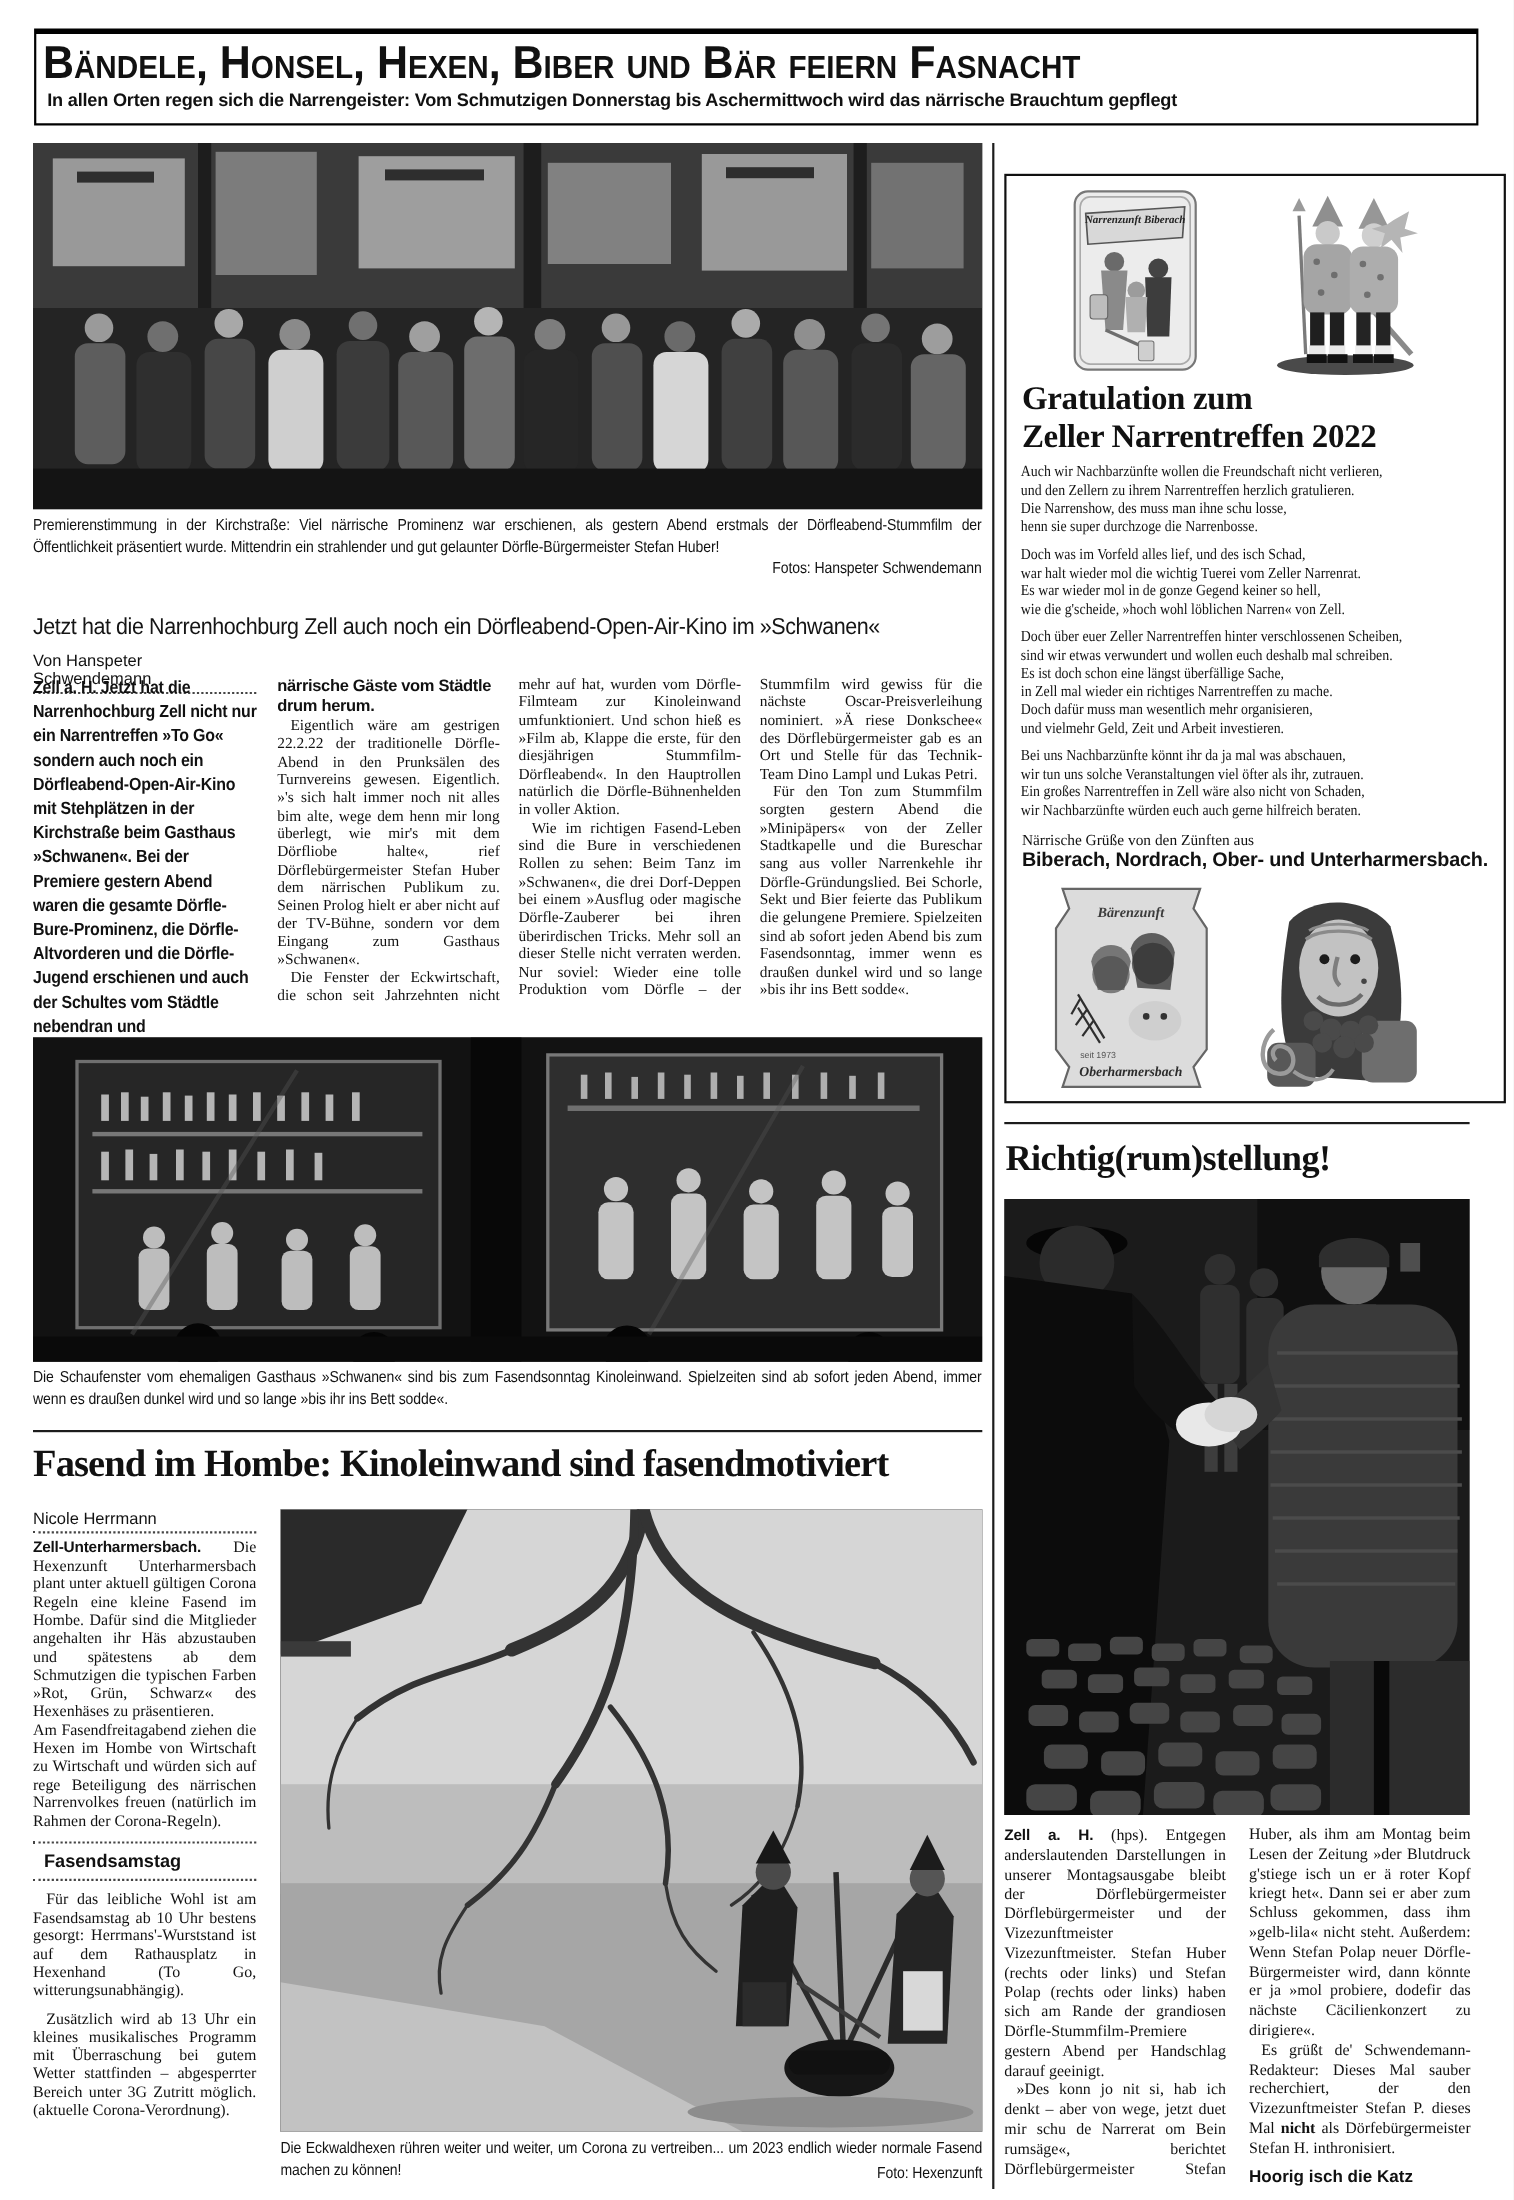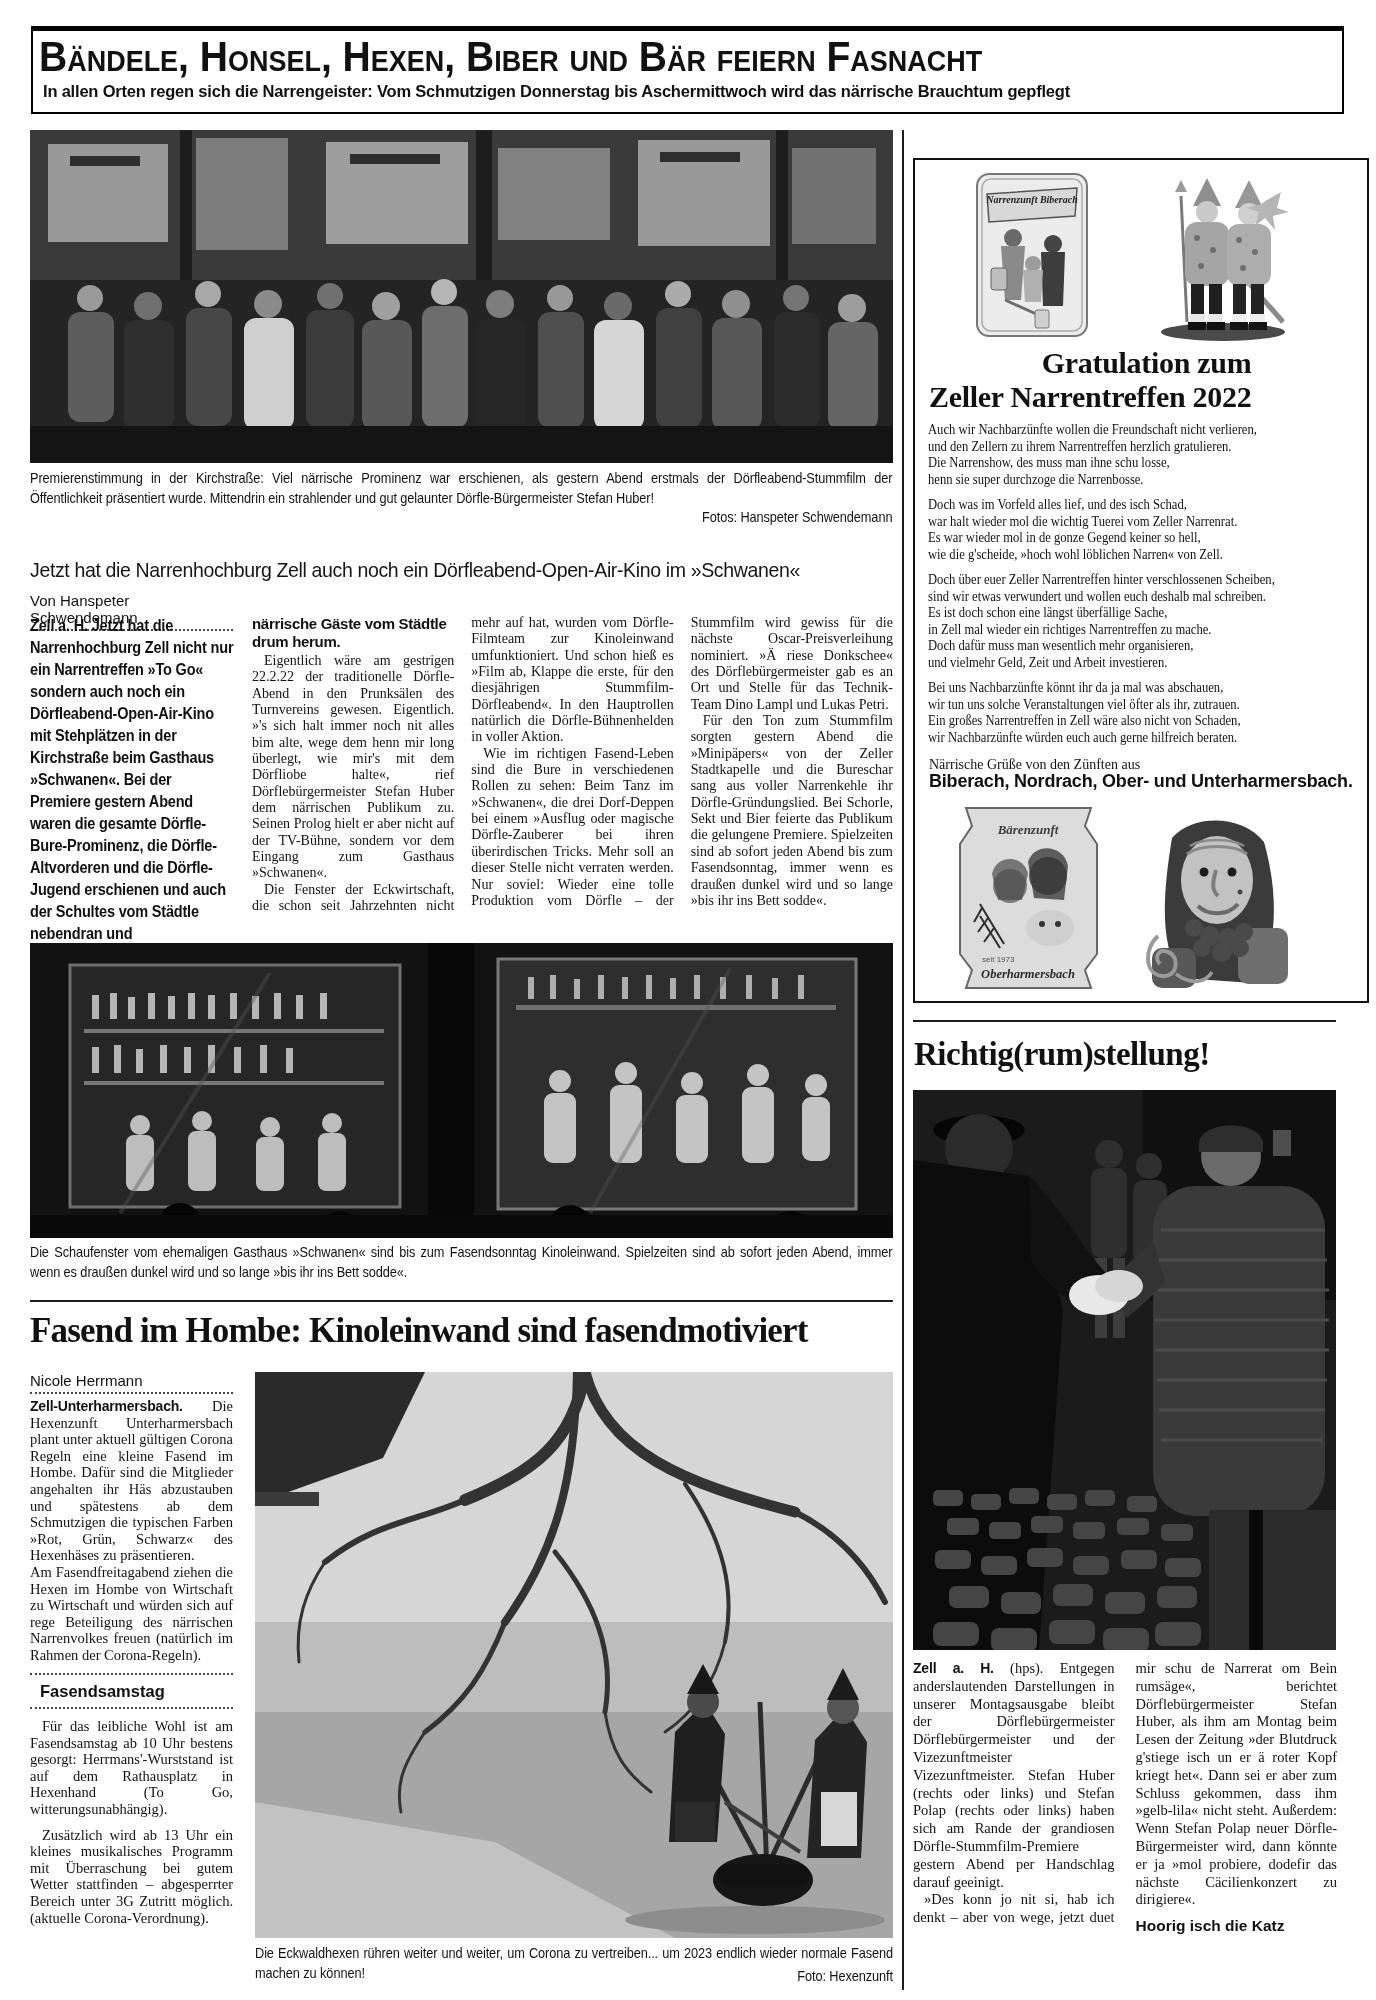--- a/index.html
+++ b/index.html
@@ -351,21 +351,21 @@
             <rect x="104" y="112" width="13" height="34" fill="#242424"></rect>
           <rect x="85" y="142" width="15" height="10" fill="#eee"></rect>
             <rect x="103" y="142" width="15" height="10" fill="#eee"></rect>
           <rect x="83" y="150" width="18" height="8" fill="#141414"></rect>
             <rect x="102" y="150" width="18" height="8" fill="#141414"></rect>
         </g>
         <polygon points="120,28 134,20 130,36 142,40 126,44 128,58 118,46 108,54 112,40 100,36 114,32" fill="#b5b5b5"></polygon>
       </svg>
     </div>
 
-    <h2 class="abs side-headline" style="margin:0;text-align:right;">Gratulation zum
+    <h2 class="abs side-headline" style="margin:0;">Gratulation zum
 Zeller Narrentreffen 2022</h2>
 
     <div class="abs poem">
       <p>Auch wir Nachbarzünfte wollen die Freundschaft nicht verlieren,
 und den Zellern zu ihrem Narrentreffen herzlich gratulieren.
 Die Narrenshow, des muss man ihne schu losse,
 henn sie super durchzoge die Narrenbosse.</p>
       <p>Doch was im Vorfeld alles lief, und des isch Schad,
 war halt wieder mol die wichtig Tuerei vom Zeller Narrenrat.
 Es war wieder mol in de gonze Gegend keiner so hell,
@@ -508,16 +508,17 @@
           <rect x="136" y="530" width="46" height="24" rx="8"></rect>
         <rect x="190" y="538" width="46" height="24" rx="8"></rect>
           <rect x="242" y="532" width="46" height="24" rx="8"></rect>
       </g>
     </svg>
   </div>
 
   <div class="abs bottom-article">
     <p><b class="sansbold">Zell a. H.</b><span> (hps). Entgegen anderslautenden Darstellungen in unserer Montagsausgabe bleibt der Dörflebürgermeister Dörflebürgermeister und der Vizezunftmeister Vizezunftmeister. Stefan Huber (rechts oder links) und Stefan Polap (rechts oder links) haben sich am Rande der grandiosen Dörfle-Stummfilm-Premiere gestern Abend per Handschlag darauf geeinigt.</span></p>
     <p>»Des konn jo nit si, hab ich denkt – aber von wege, jetzt duet mir schu de Narrerat om Bein rumsäge«, berichtet Dörflebürgermeister Stefan Huber, als ihm am Montag beim Lesen der Zeitung »der Blutdruck g'stiege isch un er ä roter Kopf kriegt het«. Dann sei er aber zum Schluss gekommen, dass ihm »gelb-lila« nicht steht. Außerdem: Wenn Stefan Polap neuer Dörfle-Bürgermeister wird, dann könnte er ja »mol probiere, dodefir das nächste Cäcilienkonzert zu dirigiere«.</p>
+    <p><span>Es grüßt de' Schwendemann-Redakteur: Dieses Mal sauber recherchiert, der den Vizezunftmeister Stefan P. dieses Mal </span><b>nicht</b><span> als Dörfebürgermeister Stefan H. inthronisiert.</span></p>
     <p class="closing">Hoorig isch die Katz</p>
   </div>
 
 </div>
 
 </body></html>

